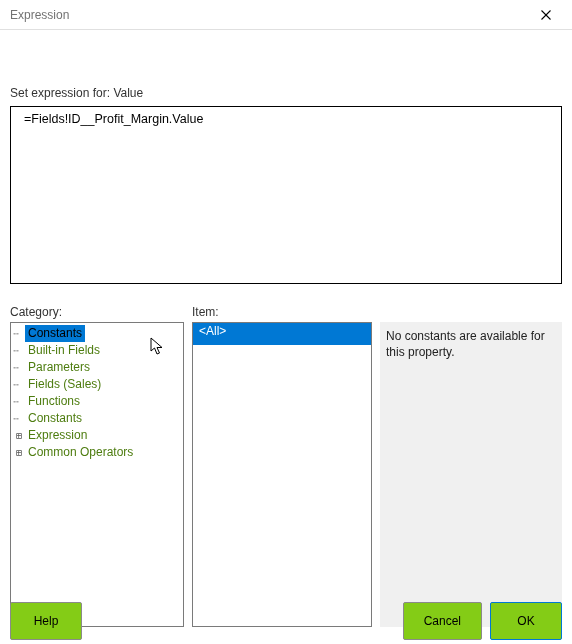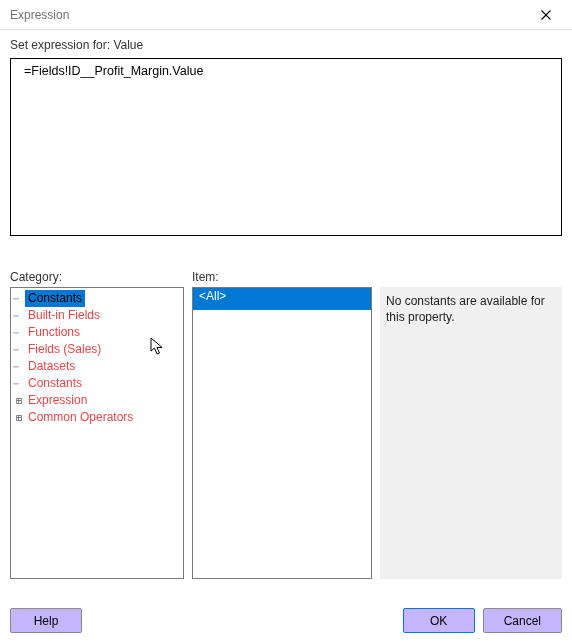--- a/index.html
+++ b/index.html
@@ -40,20 +40,21 @@
       width: 10px;
       height: 10px;
     }
     .content {
       padding: 8px 10px 10px 10px;
     }
     .set-label {
       font-size: 12px;
       color: #333;
       margin-bottom: 6px;
+      margin-top: 48px;
     }
     .expr-area {
       width: 100%;
       height: 178px;
       border: 1px solid #000000;
       padding: 4px 13px;
       font-family: "Segoe UI", Tahoma, sans-serif;
       font-size: 12.5px;
       resize: none;
       outline: none;
@@ -70,21 +71,20 @@
       display: flex;
       flex-direction: column;
     }
     .col-category { width: 174px; }
     .col-item { width: 180px; }
     .col-desc { flex: 1; justify-content: space-between; }
     .col-label {
       font-size: 12px;
       color: #333;
       margin-bottom: 3px;
-      margin-top: 13px;
     }
     .listbox {
       flex: 1;
       border: 1px solid #7a7a7a;
       background: #fff;
       overflow: auto;
       position: relative;
     }
     .tree {
       padding: 2px 2px;
@@ -110,21 +110,21 @@
       font-size: 10px;
       letter-spacing: -1px;
       display: inline-block;
       width: 12px;
       text-align: left;
       font-family: monospace;
     }
     .tree-label {
       padding: 0 3px;
       font-size: 12px;
-      color: #ef4444;
+      color: #4d7c0f;
       white-space: nowrap;
     }
     .tree-label.selected {
       background: #0078d4;
       color: #000000;
     }
     .item-row {
       height: 22px;
       line-height: 17px;
       padding: 0 6px;
@@ -147,24 +147,24 @@
     .button-bar {
       position: absolute;
       left: 10px;
       right: 10px;
       bottom: 10px;
       display: flex;
       align-items: center;
       height: 27px;
     }
     .btn {
-      height: 25px;
+      height: 38px;
       min-width: 72px;
       padding: 0 20px;
-      background: #c4b5fd;
+      background: #84cc16;
       border: 1px solid #8a8a8a;
       font-size: 12px;
       cursor: pointer;
       border-radius: 2px;
     }
     .btn-ok {
       border: 1.5px solid #0078d4;
     }
     .spacer { flex: 1; }
     .btn + .btn { margin-left: 8px; }
@@ -204,29 +204,29 @@
             <div class="tree-row">
               <span class="tree-dots">⋯</span>
               <span class="tree-label selected">Constants</span>
             </div>
             <div class="tree-row">
               <span class="tree-dots">⋯</span>
               <span class="tree-label">Built-in Fields</span>
             </div>
             <div class="tree-row">
               <span class="tree-dots">⋯</span>
+              <span class="tree-label">Parameters</span>
+            </div>
+            <div class="tree-row">
+              <span class="tree-dots">⋯</span>
+              <span class="tree-label">Fields (Sales)</span>
+            </div>
+            <div class="tree-row">
+              <span class="tree-dots">⋯</span>
               <span class="tree-label">Functions</span>
-            </div>
-            <div class="tree-row">
-              <span class="tree-dots">⋯</span>
-              <span class="tree-label">Fields (Sales)</span>
-            </div>
-            <div class="tree-row">
-              <span class="tree-dots">⋯</span>
-              <span class="tree-label">Datasets</span>
             </div>
             <div class="tree-row">
               <span class="tree-dots">⋯</span>
               <span class="tree-label">Constants</span>
             </div>
             <div class="tree-row">
               <span class="tree-expander">⊞</span>
               <span class="tree-label">Expression</span>
             </div>
             <div class="tree-row">
@@ -252,19 +252,19 @@
         <span>No constants are available for this property.</span>
       </div>
     </div>
 
   </div>
 </div>
 
 <div class="button-bar">
   <button class="btn">Help</button>
   <div class="spacer"></div>
+  <button class="btn">Cancel</button>
   <button class="btn btn-ok">OK</button>
-  <button class="btn">Cancel</button>
 </div>
 
 <svg class="cursor-pointer" width="16" height="20" viewBox="0 0 16 20">
   <path d="M1 1 L1 14 L4.5 11 L7 17 L9.5 16 L7 10.5 L12 10.5 Z" fill="#fff" stroke="#000" stroke-width="1"></path>
 </svg>
 
 </body></html>

